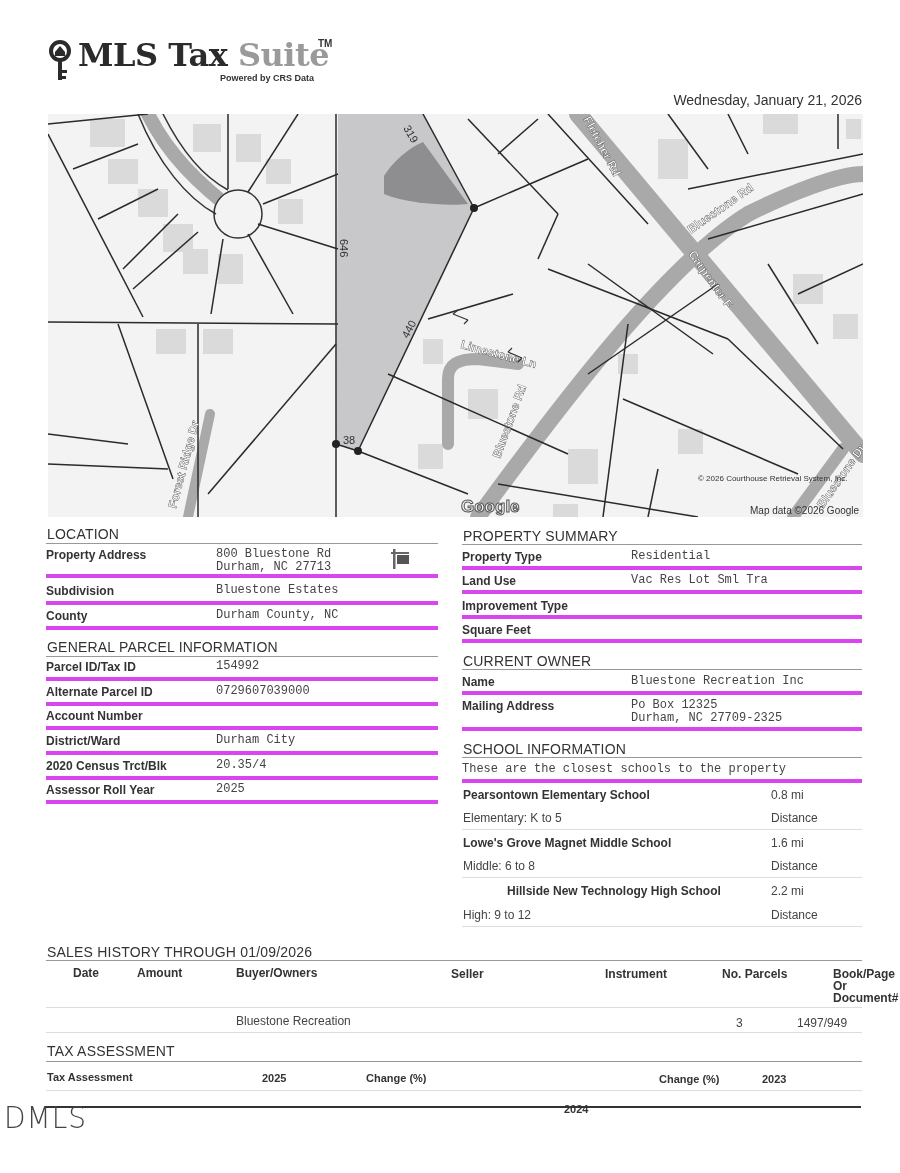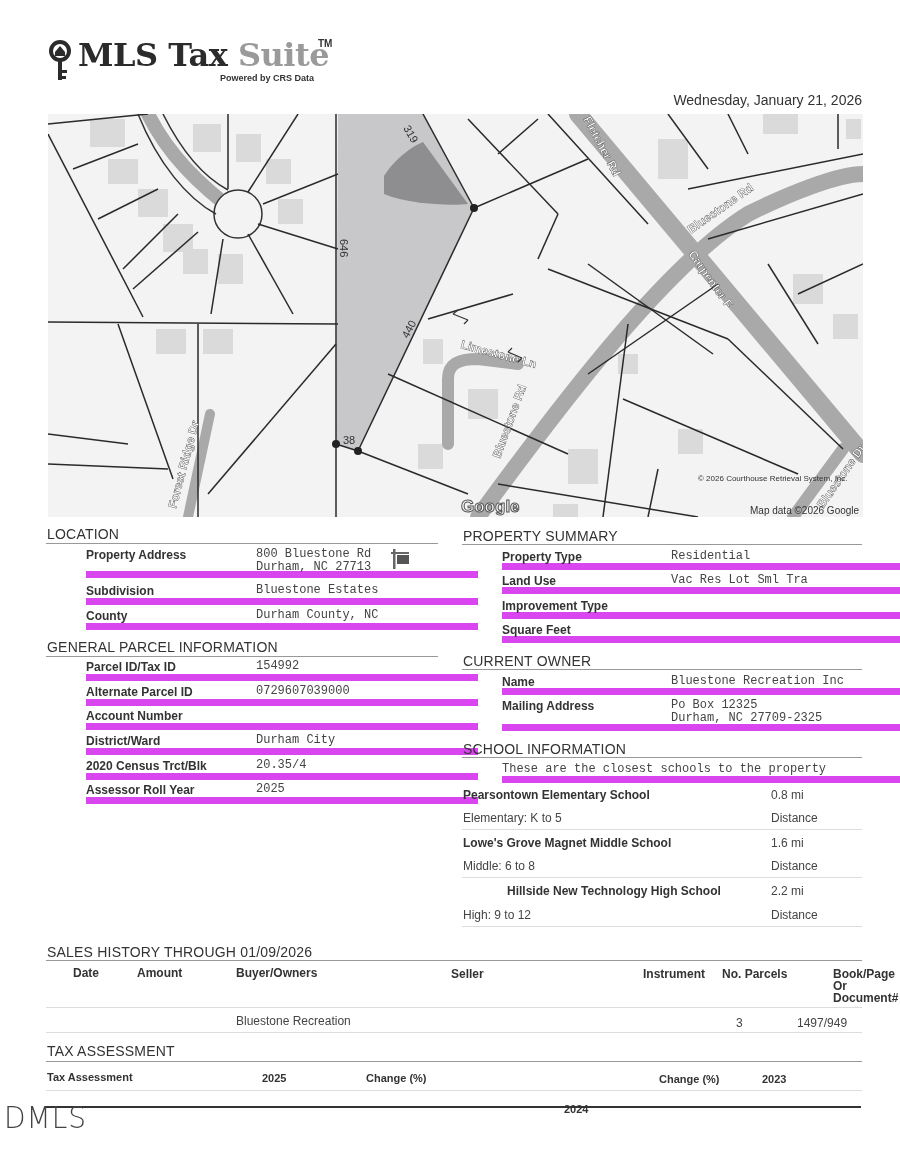--- a/index.html
+++ b/index.html
@@ -13,21 +13,21 @@
   .logo-tm { position: absolute; left: 270px; top: 2px; font-size: 10px; font-weight: bold; color: #333; }
   .logo-powered { position: absolute; left: 172px; top: 37px; font-size: 9px; font-weight: bold; color: #333; white-space: nowrap; }
 
   .date { position: absolute; right: 38px; top: 92px; font-size: 14px; color: #333; }
 
   .map { position: absolute; left: 48px; top: 114px; width: 815px; height: 403px; background: #f4f4f4; overflow: hidden; }
   .map svg { position: absolute; left: 0; top: 0; }
 
   .sec-title { position: absolute; font-size: 14px; color: #333; letter-spacing: 0.2px; }
   .sec-rule { position: absolute; height: 1px; background: #999; }
-  .row { position: absolute; display: flex; font-size: 12px; border-bottom: 7px solid #d946ef; margin-left: 40px; }
+  .row { position: absolute; display: flex; font-size: 12px; border-bottom: 4px solid #d946ef; }
   .row .lbl { font-weight: bold; color: #333; }
   .row .val { color: #444; line-height: 13px; font-family: Liberation Mono, monospace; }
 
   .school-row { position: absolute; font-size: 12px; }
 
   .tbl-head { position: absolute; font-size: 12px; font-weight: bold; color: #333; }
   .tbl-cell { position: absolute; font-size: 12px; color: #444; }
   .hline { position: absolute; height: 1px; background: #ddd; }
 
   .footer-rule { position: absolute; left: 46px; top: 1106px; width: 815px; height: 2px; background: #333; }
@@ -273,21 +273,21 @@
 <div class="school-row" style="left:463px;top:908px;color:#444;">High: 9 to 12</div>
 <div class="school-row" style="left:771px;top:908px;color:#444;">Distance</div>
 <div class="hline" style="left:462px;top:926px;width:400px;"></div>
 
 <div class="sec-title" style="left:47px;top:944px;">SALES HISTORY THROUGH 01/09/2026</div>
 <div class="sec-rule" style="left:46px;top:960px;width:816px;"></div>
 <div class="tbl-head" style="left:48px;top:966px;margin-left:25px;">Date</div>
 <div class="tbl-head" style="left:137px;top:966px;">Amount</div>
 <div class="tbl-head" style="left:236px;top:966px;">Buyer/Owners</div>
 <div class="tbl-head" style="left:451px;top:967px;">Seller</div>
-<div class="tbl-head" style="left:605px;top:967px;margin-left:38px;">Instrument</div>
+<div class="tbl-head" style="left:605px;top:967px;">Instrument</div>
 <div class="tbl-head" style="left:722px;top:967px;">No. Parcels</div>
 <div class="tbl-head" style="left:797px;top:968px;line-height:12px;margin-left:36px;"><span>Book/Page</span><br><span>Or</span><br><span>Document#</span></div>
 <div class="hline" style="left:46px;top:1007px;width:816px;"></div>
 <div class="tbl-cell" style="left:236px;top:1014px;">Bluestone Recreation</div>
 <div class="tbl-cell" style="left:736px;top:1016px;">3</div>
 <div class="tbl-cell" style="left:797px;top:1016px;">1497/949</div>
 <div class="hline" style="left:46px;top:1032px;width:816px;"></div>
 
 <div class="sec-title" style="left:47px;top:1043px;">TAX ASSESSMENT</div>
 <div class="sec-rule" style="left:46px;top:1061px;width:816px;"></div>

